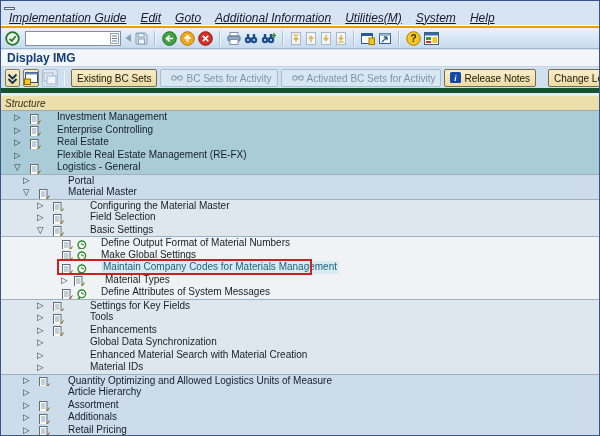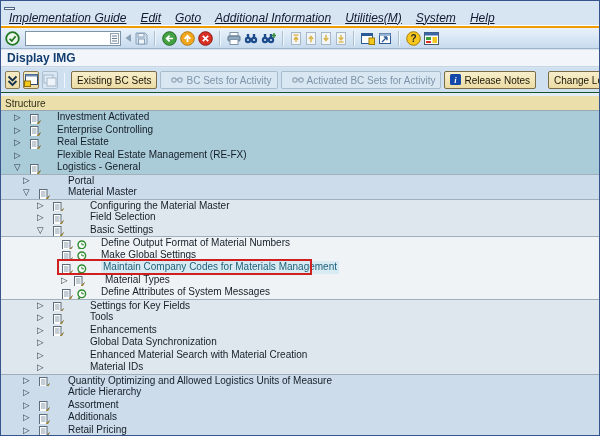--- a/index.html
+++ b/index.html
@@ -25,35 +25,35 @@
            height:15px;width:96px;margin-left:2px;}
   #cmdwrap input{border:none;outline:none;flex:1;min-width:0;height:11px;font-size:10px;
                  font-family:"Liberation Sans",sans-serif;}
   #cmdwrap .dd{display:flex;align-items:center;padding-right:1px;cursor:pointer;}
   
   #titlebar{position:absolute;left:0;top:49px;width:100%;height:17px;background:#f2f6fb;
             border-bottom:1px solid #c8d4e0;display:flex;align-items:center;padding-left:6px;}
   #titlebar .title{font-size:12px;font-weight:bold;color:#123d70;}
   
   #appbar{position:absolute;left:0;top:67px;width:100%;height:25px;background:#cfe1f1;
-          border-bottom:1px solid #14532d;display:flex;align-items:center;padding-left:4px;gap:3px;}
+          border-bottom:5px solid #14532d;display:flex;align-items:center;padding-left:4px;gap:3px;}
   .mini-btn{width:18px;height:18px;display:flex;align-items:center;justify-content:center;
             background:linear-gradient(#f7ecc7,#ecdca4);border:1px solid #8a7a52;border-radius:2px;
             padding:0;cursor:pointer;}
   .mini-btn.disabled{background:#d9e7f3;border-color:#aebfcf;}
   .sapbtn{height:18px;display:flex;align-items:center;gap:3px;padding:0 5px;
           background:linear-gradient(#f8eecb,#ecdca4);border:1px solid #7a6c48;border-radius:2px;
           font-size:10px;color:#1c1607;font-family:"Liberation Sans",sans-serif;
           white-space:nowrap;cursor:pointer;}
   .sapbtn.disabled{background:#d9e7f3;border-color:#a8bccc;color:#7d93a8;cursor:default;padding-left:10px;}
   
   #gapband{position:absolute;left:0;top:92px;width:100%;height:3px;background:#e4edf6;}
   #structhead{position:absolute;left:0;top:95px;width:100%;height:15px;background:#ebdfac;
               border-bottom:1px solid #98a8b4;display:flex;align-items:center;padding-left:4px;
-              font-size:10px;color:#33301a;}
+              font-size:10px;color:#33301a;font-style:italic;}
   
   #tree{position:absolute;left:0;top:110px;width:100%;height:326px;overflow:hidden;cursor:default;}
   .tree-row{position:relative;height:12.5px;width:100%;}
   .l1{background:#aacbd8;} .l2{background:#ccdcea;} .l3{background:#dfe7ee;} .l4{background:#f0f3f6;}
   .band-start{border-top:1px solid #9fb0ba;}
   .tree-row .arrow{position:absolute;top:50%;transform:translateY(-50%);font-size:8.5px;
                    color:#2a3440;line-height:1;}
   .tree-row .doc{position:absolute;top:0.5px;}
   .tree-row .activity{position:absolute;top:0.5px;}
   .tree-row .label{position:absolute;top:0;line-height:12.5px;white-space:nowrap;
@@ -307,21 +307,21 @@
       <span class="doc">
         <svg width="11" height="12">
             <rect x="0.5" y="0.5" width="7.5" height="10.5" fill="#fff" stroke="#5c6c7c"></rect>
             <line x1="2" y1="3" x2="6.5" y2="3" stroke="#8a9aaa"></line>
             <line x1="2" y1="5" x2="6.5" y2="5" stroke="#8a9aaa"></line>
             <line x1="2" y1="7" x2="6.5" y2="7" stroke="#8a9aaa"></line>
             <path d="M10.5 6.5 L7.2 9.8 L6 11.8 L8.2 10.8 Z" fill="#d8a820" stroke="#6a5210" stroke-width="0.5"></path>
           </svg>
       </span>
 
-      <span class="label">Investment Activated</span>
+      <span class="label">Investment Management</span>
 
     </div>
       <div class="tree-row l1">
       <span class="arrow">▷</span>
       <span class="doc">
         <svg width="11" height="12">
             <rect x="0.5" y="0.5" width="7.5" height="10.5" fill="#fff" stroke="#5c6c7c"></rect>
             <line x1="2" y1="3" x2="6.5" y2="3" stroke="#8a9aaa"></line>
             <line x1="2" y1="5" x2="6.5" y2="5" stroke="#8a9aaa"></line>
             <line x1="2" y1="7" x2="6.5" y2="7" stroke="#8a9aaa"></line>

